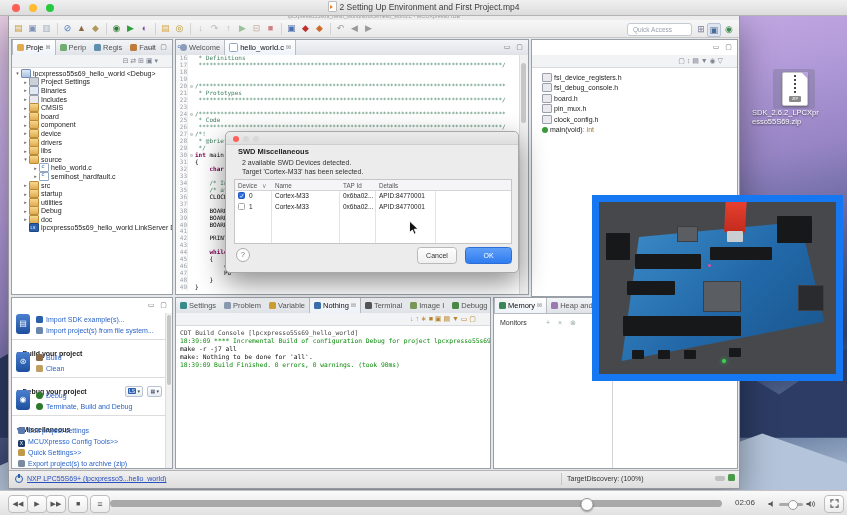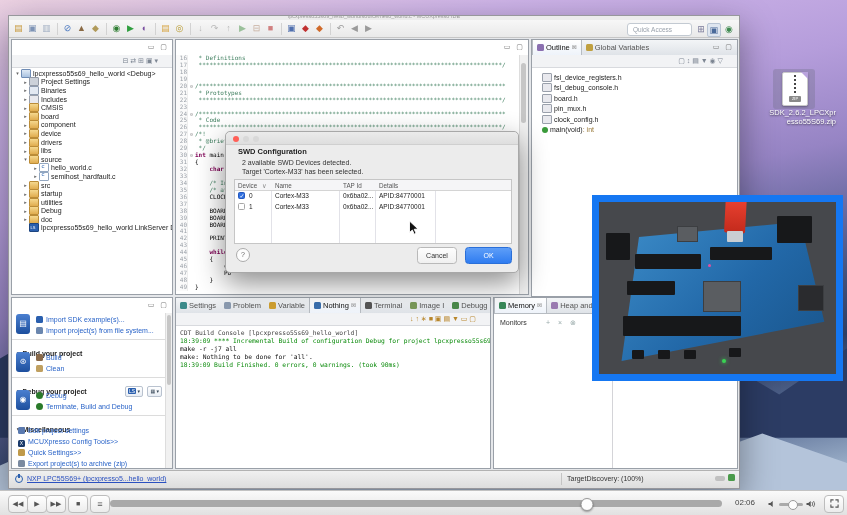--- a/index.html
+++ b/index.html
@@ -8,21 +8,21 @@
   
   .wall{position:absolute;inset:0;background:linear-gradient(168deg,#ecd2e2 0%,#cdb3e8 16%,#b59ddb 32%,#9684c4 46%,#6a6aa0 56%,#41507a 66%,#2e3e64 74%,#5a6e96 84%,#9cb0c9 93%,#cfdbe8 100%);}
   .mtnA{position:absolute;left:0;top:57%;width:100%;height:28%;background:#2c3c64;clip-path:polygon(0 45%,8% 18%,18% 55%,30% 8%,42% 60%,55% 22%,68% 64%,80% 28%,92% 70%,100% 38%,100% 100%,0 100%);}
   .mtnB{position:absolute;left:0;top:76%;width:100%;height:24%;background:#b4c4da;clip-path:polygon(0 60%,10% 30%,22% 62%,36% 22%,50% 66%,64% 30%,78% 64%,90% 34%,100% 58%,100% 100%,0 100%);}
   
   .zipsel{position:absolute;left:773px;top:69px;width:42px;height:40px;background:rgba(110,110,130,.32);border-radius:3px;}
   .zipdoc{position:absolute;left:782px;top:72px;width:24px;height:32px;background:#fff;border:1px solid #c9c9c9;border-radius:2px;box-shadow:0 1px 2px rgba(0,0,0,.3);}
   .zipdoc::before{content:"";position:absolute;right:-1px;top:-1px;border-style:solid;border-width:0 7px 7px 0;border-color:transparent #b9a3dd transparent transparent;}
   .zipzig{position:absolute;left:11px;top:2px;width:2px;height:20px;background:repeating-linear-gradient(180deg,#444 0 2px,#fff 2px 4px);}
   .zipbadge{position:absolute;left:6px;bottom:3px;width:12px;height:6px;background:#8a8a8a;color:#fff;font-size:4px;line-height:6px;text-align:center;border-radius:1px;}
-  .ziplabel{position:absolute;left:752px;top:109px;width:84px;text-align:right;font-size:7.5px;line-height:8.5px;color:#fff;text-shadow:0 1px 2px rgba(0,0,0,.65);}
+  .ziplabel{position:absolute;left:752px;top:109px;width:84px;text-align:left;font-size:7.5px;line-height:8.5px;color:#fff;text-shadow:0 1px 2px rgba(0,0,0,.65);}
   
   .ptitle{position:absolute;left:0;top:0;width:847px;height:15px;background:linear-gradient(#f0f0f0,#dcdcdc);border-bottom:1px solid #b4b4b4;z-index:40;}
   .tl{position:absolute;top:3.5px;width:8px;height:8px;border-radius:50%;}
   .ptxt{position:absolute;left:0;right:0;top:0;text-align:center;font-size:8.5px;line-height:15px;color:#3c3c3c;}
   .pico{display:inline-block;width:7px;height:9px;background:#fff;border:1px solid #bbb;border-radius:1px;vertical-align:-2px;margin-right:3px;position:relative;}
   .pico::after{content:"";position:absolute;left:1.5px;top:2.5px;border-style:solid;border-width:2px 0 2px 3.5px;border-color:transparent transparent transparent #e08030;}
   .pbar{position:absolute;left:0;top:490px;width:847px;height:25px;background:linear-gradient(#fafafa,#e0e0e0);border-top:1px solid #c2c2c2;z-index:40;}
   .pbtn{position:absolute;top:4px;width:18px;height:16px;background:linear-gradient(#fff,#ececec);border:1px solid #bdbdbd;border-radius:4px;color:#555;font-size:7px;line-height:16px;text-align:center;}
   .ptrack{position:absolute;left:110px;top:9px;width:612px;height:7px;background:#a9a9a9;border-radius:4px;}
   .pknob{position:absolute;top:-2.5px;width:11px;height:11px;background:#fdfdfd;border:1px solid #999;border-radius:50%;transform:translateX(-50%);box-shadow:0 1px 2px rgba(0,0,0,.35);}
@@ -168,20 +168,39 @@
       <span class="tbi" style="color:#9a9a9a">↶</span>
       <span class="tbi" style="color:#9a9a9a">◀</span>
       <span class="tbi" style="color:#9a9a9a">▶</span>
       <span class="qa">Quick Access</span>
       <span class="persp" style="right:32px;color:#7a7a9a">⊞</span>
       <span class="persp" style="right:18px;color:#4a6a9a;background:#dfe6f0;border:1px solid #b8c4d4">▣</span>
       <span class="persp" style="right:4px;color:#3f8a4f">◉</span>
     </div>
 
     <div class="panel" style="left:2px;top:23px;width:162px;height:256px;">
+      <div class="tabs">
+        <div class="tab sel">
+            <span class="tabico" style="background:#dfab4e"></span>
+            <span>Proje</span>
+            <span class="close">⊠</span>
+          </div>
+        <div class="tab">
+            <span class="tabico" style="background:#6fae6f"></span>
+            <span>Perip</span>
+          </div>
+        <div class="tab">
+            <span class="tabico" style="background:#5f8fae"></span>
+            <span>Regis</span>
+          </div>
+        <div class="tab">
+            <span class="tabico" style="background:#c07a3a"></span>
+            <span>Fault</span>
+          </div>
+      </div>
       <div class="mm">▭ ▢</div>
       <div class="vtool">⊟ ⇄ ⊞ ▣ ▾</div>
       <div style="position:absolute;left:2px;top:29px;right:6px;">
         <div class="trow" style="padding-left:0px">
             <span class="tw">▾</span>
             <span class="tico t-project"></span>
             <span>lpcxpresso55s69_hello_world &lt;Debug&gt;</span>
           </div>
         <div class="trow" style="padding-left:8px">
             <span class="tw">▸</span>
@@ -270,20 +289,31 @@
           </div>
         <div class="trow" style="padding-left:8px">
             <span class="tw"></span>
             <span class="tico t-launch"></span>
             <span>lpcxpresso55s69_hello_world LinkServer Deb</span>
           </div>
       </div>
     </div>
 
     <div class="panel" style="left:166px;top:23px;width:354px;height:256px;">
+      <div class="tabs">
+        <div class="tab">
+            <span class="tabico" style="background:#8a9ab8;border-radius:50%"></span>
+            <span>Welcome</span>
+          </div>
+        <div class="tab sel">
+            <span class="tabico t-cfile" style="background:#fff;border:1px solid #93a7c0"></span>
+            <span>hello_world.c</span>
+            <span class="close">⊠</span>
+          </div>
+      </div>
       <div class="mm">▭ ▢</div>
       <div class="ed">
         <div class="cl"><span class="ln">16</span><span class="fc"></span><span class="kw"></span><span class="ct" data-t="c"> * Definitions</span></div>
         <div class="cl"><span class="ln">17</span><span class="fc"></span><span class="kw"></span><span class="ct" data-t="c"> ************************************************************************************/</span></div>
         <div class="cl"><span class="ln">18</span><span class="fc"></span><span class="kw"></span><span class="ct"></span></div>
         <div class="cl"><span class="ln">19</span><span class="fc"></span><span class="kw"></span><span class="ct"></span></div>
         <div class="cl"><span class="ln">20</span><span class="fc">⊖</span><span class="kw"></span><span class="ct" data-t="c">/*************************************************************************************</span></div>
         <div class="cl"><span class="ln">21</span><span class="fc"></span><span class="kw"></span><span class="ct" data-t="c"> * Prototypes</span></div>
         <div class="cl"><span class="ln">22</span><span class="fc"></span><span class="kw"></span><span class="ct" data-t="c"> ************************************************************************************/</span></div>
         <div class="cl"><span class="ln">23</span><span class="fc"></span><span class="kw"></span><span class="ct"></span></div>
@@ -313,31 +343,20 @@
         <div class="cl"><span class="ln">47</span><span class="fc"></span><span class="kw"></span><span class="ct">        PU</span></div>
         <div class="cl"><span class="ln">48</span><span class="fc"></span><span class="kw"></span><span class="ct">    }</span></div>
         <div class="cl"><span class="ln">49</span><span class="fc"></span><span class="kw"></span><span class="ct">}</span></div>
       </div>
       <div class="scroll">
           <span class="thumb" style="top:8px;height:60px"></span>
         </div>
     </div>
 
     <div class="panel" style="left:522px;top:23px;width:207px;height:258px;">
-      <div class="tabs">
-        <div class="tab sel">
-            <span class="tabico" style="background:#8a6fb0"></span>
-            <span>Outline</span>
-            <span class="close">⊠</span>
-          </div>
-        <div class="tab">
-            <span class="tabico" style="background:#c0a040"></span>
-            <span>Global Variables</span>
-          </div>
-      </div>
       <div class="mm">▭ ▢</div>
       <div class="vtool">▢ ↕ ▤ ▼ ◉ ▽</div>
       <div style="position:absolute;left:10px;top:32px;">
         <div class="trow" style="height:10.5px">
             <span class="tico t-inc"></span>
             <span>fsl_device_registers.h</span>
           </div>
         <div class="trow" style="height:10.5px">
             <span class="tico t-inc"></span>
             <span>fsl_debug_console.h</span>
@@ -478,21 +497,21 @@
     <div class="led" style="left:52%;top:91%;width:4px;height:4px;background:#39d353;box-shadow:0 0 4px #39d353"></div>
     <div class="led" style="left:46%;top:36%;width:3px;height:3px;background:#e050a0"></div>
   </div>
 
   <div class="dlg">
     <div class="dtb">
       <span class="ddot" style="left:7px;background:#ff5f57"></span>
       <span class="ddot" style="left:17px;background:#d8d8d8"></span>
       <span class="ddot" style="left:27px;background:#d8d8d8"></span>
     </div>
-    <div class="dtitle">SWD Configuration</div>
+    <div class="dtitle">SWD Miscellaneous</div>
     <div class="dmsg" style="top:27px">2 available SWD Devices detected.</div>
     <div class="dmsg" style="top:36px">Target 'Cortex-M33' has been selected.</div>
     <div class="dtable">
       <span class="vline" style="left:36px"></span>
         <span class="vline" style="left:104px"></span>
         <span class="vline" style="left:140px"></span>
         <span class="vline" style="left:200px"></span>
       <div class="dhead">
         <span style="position:absolute;left:3px;top:1.5px">Device</span>
         <span style="position:absolute;left:27px;top:1.5px;color:#888">∨</span>
@@ -517,20 +536,26 @@
     </div>
     <div class="dhelp">?</div>
     <div class="dbtn cancel">Cancel</div>
     <div class="dbtn ok">OK</div>
   </div>
 
   <svg class="cursor" width="11" height="16" viewBox="0 0 11 16">
     <path d="M1.5,1 L1.5,12.5 L4.4,10 L6.2,14.2 L8.1,13.3 L6.2,9.3 L10,9 Z" fill="#111" stroke="#fff" stroke-width="0.9"></path>
   </svg>
 
+  <div class="ptitle">
+    <span class="tl" style="left:12px;background:#ff5f57"></span>
+    <span class="tl" style="left:29px;background:#febc2e"></span>
+    <span class="tl" style="left:46px;background:#28c840"></span>
+    <div class="ptxt"><span class="pico"></span><span>2  Setting Up Environment and First Project.mp4</span></div>
+  </div>
   <div class="pbar">
     <div class="pbtn" style="left:8px">◀◀</div>
     <div class="pbtn" style="left:27px">▶</div>
     <div class="pbtn" style="left:46px">▶▶</div>
     <div class="pbtn" style="left:68px">■</div>
     <div class="pbtn" style="left:90px;font-size:9px">≡</div>
     <div class="ptrack">
       <span class="pknob" style="left: 78%;"></span>
     </div>
     <div class="ptime">02:06</div>

